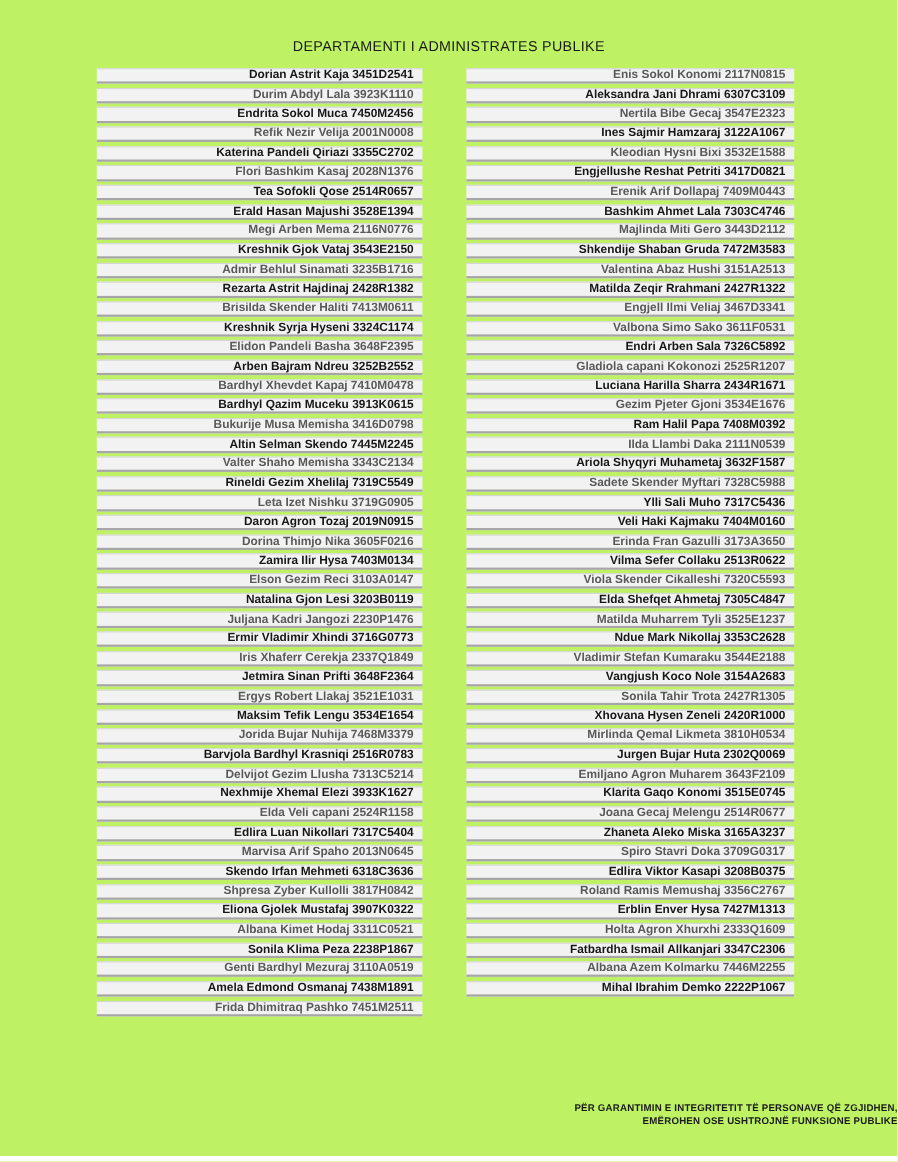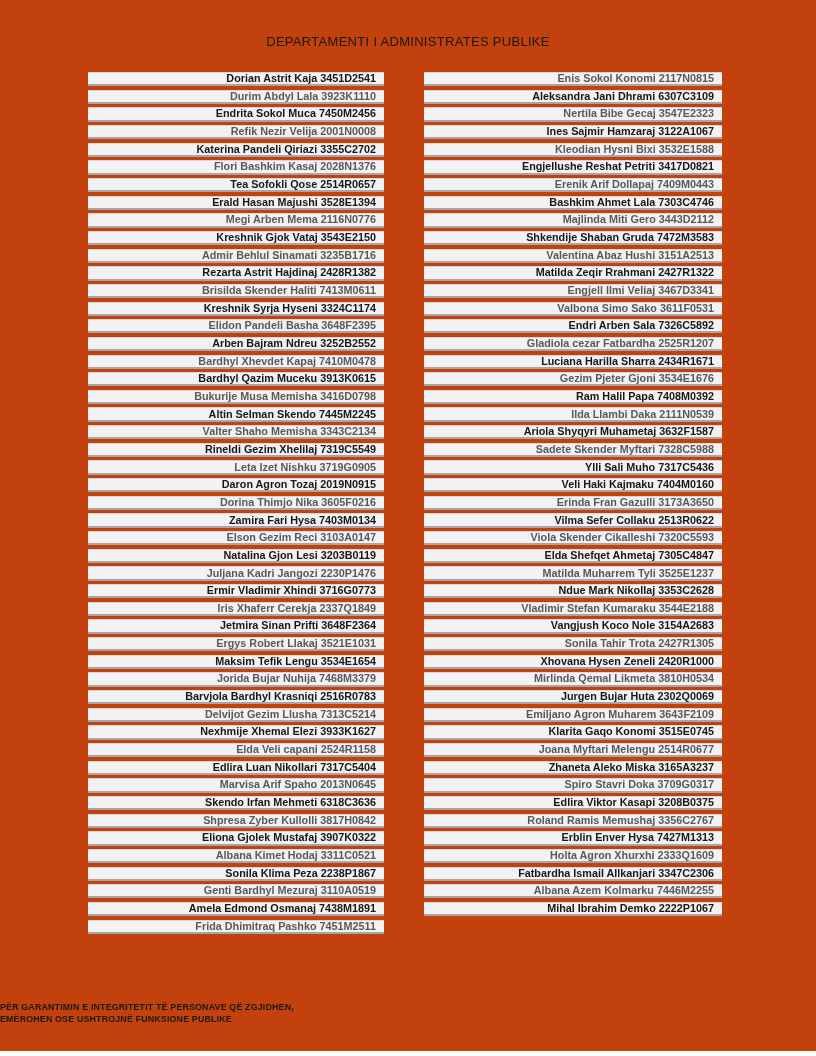--- a/index.html
+++ b/index.html
@@ -5,35 +5,35 @@
   html, body {
     margin: 0;
     padding: 0;
     background: #ffffff;
     font-family: "Liberation Sans", "DejaVu Sans", sans-serif;
   }
   .page {
     position: relative;
     width: 816px;
     height: 1051px;
-    background: #c2410c;
+    background: #bef264;
     overflow: hidden;
   }
   .page-title {
     margin: 0;
     padding-top: 34px;
     text-align: center;
     font-size: 13px;
     font-weight: 400;
     letter-spacing: 0.3px;
     color: #1a1a1a;
   }
   .columns {
     position: absolute;
-    top: 72px;
+    top: 62px;
     left: 88px;
     display: flex;
     gap: 40px;
   }
   .column { display: block; }
   .column.left  { width: 296px; }
   .column.right { width: 298px; }
   .row {
     box-sizing: border-box;
     height: 14.3px;
@@ -50,21 +50,21 @@
     white-space: nowrap;
     overflow: hidden;
   }
   .row.regular { color: #595959; font-weight: 700; }
   .row.bold    { color: #171717; font-weight: 700; }
   .footer {
     position: absolute;
     top: 1001px;
     left: 0;
     width: 100%;
-    text-align: left;
+    text-align: right;
     font-size: 8.8px;
     font-weight: 700;
     color: #1a1a1a;
     line-height: 12px;
     letter-spacing: 0.2px;
   }
 </style>
 </head>
 <body>
 
@@ -92,21 +92,21 @@
         <div class="row bold">Arben Bajram Ndreu 3252B2552</div>
         <div class="row regular">Bardhyl Xhevdet Kapaj 7410M0478</div>
         <div class="row bold">Bardhyl Qazim Muceku 3913K0615</div>
         <div class="row regular">Bukurije Musa Memisha 3416D0798</div>
         <div class="row bold">Altin Selman Skendo 7445M2245</div>
         <div class="row regular">Valter Shaho Memisha 3343C2134</div>
         <div class="row bold">Rineldi Gezim Xhelilaj 7319C5549</div>
         <div class="row regular">Leta Izet Nishku 3719G0905</div>
         <div class="row bold">Daron Agron Tozaj 2019N0915</div>
         <div class="row regular">Dorina Thimjo Nika 3605F0216</div>
-        <div class="row bold">Zamira Fari Hysa 7403M0134</div>
+        <div class="row bold">Zamira Ilir Hysa 7403M0134</div>
         <div class="row regular">Elson Gezim Reci 3103A0147</div>
         <div class="row bold">Natalina Gjon Lesi 3203B0119</div>
         <div class="row regular">Juljana Kadri Jangozi 2230P1476</div>
         <div class="row bold">Ermir Vladimir Xhindi 3716G0773</div>
         <div class="row regular">Iris Xhaferr Cerekja 2337Q1849</div>
         <div class="row bold">Jetmira Sinan Prifti 3648F2364</div>
         <div class="row regular">Ergys Robert Llakaj 3521E1031</div>
         <div class="row bold">Maksim Tefik Lengu 3534E1654</div>
         <div class="row regular">Jorida Bujar Nuhija 7468M3379</div>
         <div class="row bold">Barvjola Bardhyl Krasniqi 2516R0783</div>
@@ -133,21 +133,21 @@
         <div class="row bold">Engjellushe Reshat Petriti 3417D0821</div>
         <div class="row regular">Erenik Arif Dollapaj 7409M0443</div>
         <div class="row bold">Bashkim Ahmet Lala 7303C4746</div>
         <div class="row regular">Majlinda Miti Gero 3443D2112</div>
         <div class="row bold">Shkendije Shaban Gruda 7472M3583</div>
         <div class="row regular">Valentina Abaz Hushi 3151A2513</div>
         <div class="row bold">Matilda Zeqir Rrahmani 2427R1322</div>
         <div class="row regular">Engjell Ilmi Veliaj 3467D3341</div>
         <div class="row regular">Valbona Simo Sako 3611F0531</div>
         <div class="row bold">Endri Arben Sala 7326C5892</div>
-        <div class="row regular">Gladiola cezar Fatbardha 2525R1207</div>
+        <div class="row regular">Gladiola capani Kokonozi 2525R1207</div>
         <div class="row bold">Luciana Harilla Sharra 2434R1671</div>
         <div class="row regular">Gezim Pjeter Gjoni 3534E1676</div>
         <div class="row bold">Ram Halil Papa 7408M0392</div>
         <div class="row regular">Ilda Llambi Daka 2111N0539</div>
         <div class="row bold">Ariola Shyqyri Muhametaj 3632F1587</div>
         <div class="row regular">Sadete Skender Myftari 7328C5988</div>
         <div class="row bold">Ylli Sali Muho 7317C5436</div>
         <div class="row bold">Veli Haki Kajmaku 7404M0160</div>
         <div class="row regular">Erinda Fran Gazulli 3173A3650</div>
         <div class="row bold">Vilma Sefer Collaku 2513R0622</div>
@@ -156,21 +156,21 @@
         <div class="row regular">Matilda Muharrem Tyli 3525E1237</div>
         <div class="row bold">Ndue Mark Nikollaj 3353C2628</div>
         <div class="row regular">Vladimir Stefan Kumaraku 3544E2188</div>
         <div class="row bold">Vangjush Koco Nole 3154A2683</div>
         <div class="row regular">Sonila Tahir Trota 2427R1305</div>
         <div class="row bold">Xhovana Hysen Zeneli 2420R1000</div>
         <div class="row regular">Mirlinda Qemal Likmeta 3810H0534</div>
         <div class="row bold">Jurgen Bujar Huta 2302Q0069</div>
         <div class="row regular">Emiljano Agron Muharem 3643F2109</div>
         <div class="row bold">Klarita Gaqo Konomi 3515E0745</div>
-        <div class="row regular">Joana Myftari Melengu 2514R0677</div>
+        <div class="row regular">Joana Gecaj Melengu 2514R0677</div>
         <div class="row bold">Zhaneta Aleko Miska 3165A3237</div>
         <div class="row regular">Spiro Stavri Doka 3709G0317</div>
         <div class="row bold">Edlira Viktor Kasapi 3208B0375</div>
         <div class="row regular">Roland Ramis Memushaj 3356C2767</div>
         <div class="row bold">Erblin Enver Hysa 7427M1313</div>
         <div class="row regular">Holta Agron Xhurxhi 2333Q1609</div>
         <div class="row bold">Fatbardha Ismail Allkanjari 3347C2306</div>
         <div class="row regular">Albana Azem Kolmarku 7446M2255</div>
         <div class="row bold">Mihal Ibrahim Demko 2222P1067</div>
       </div>

